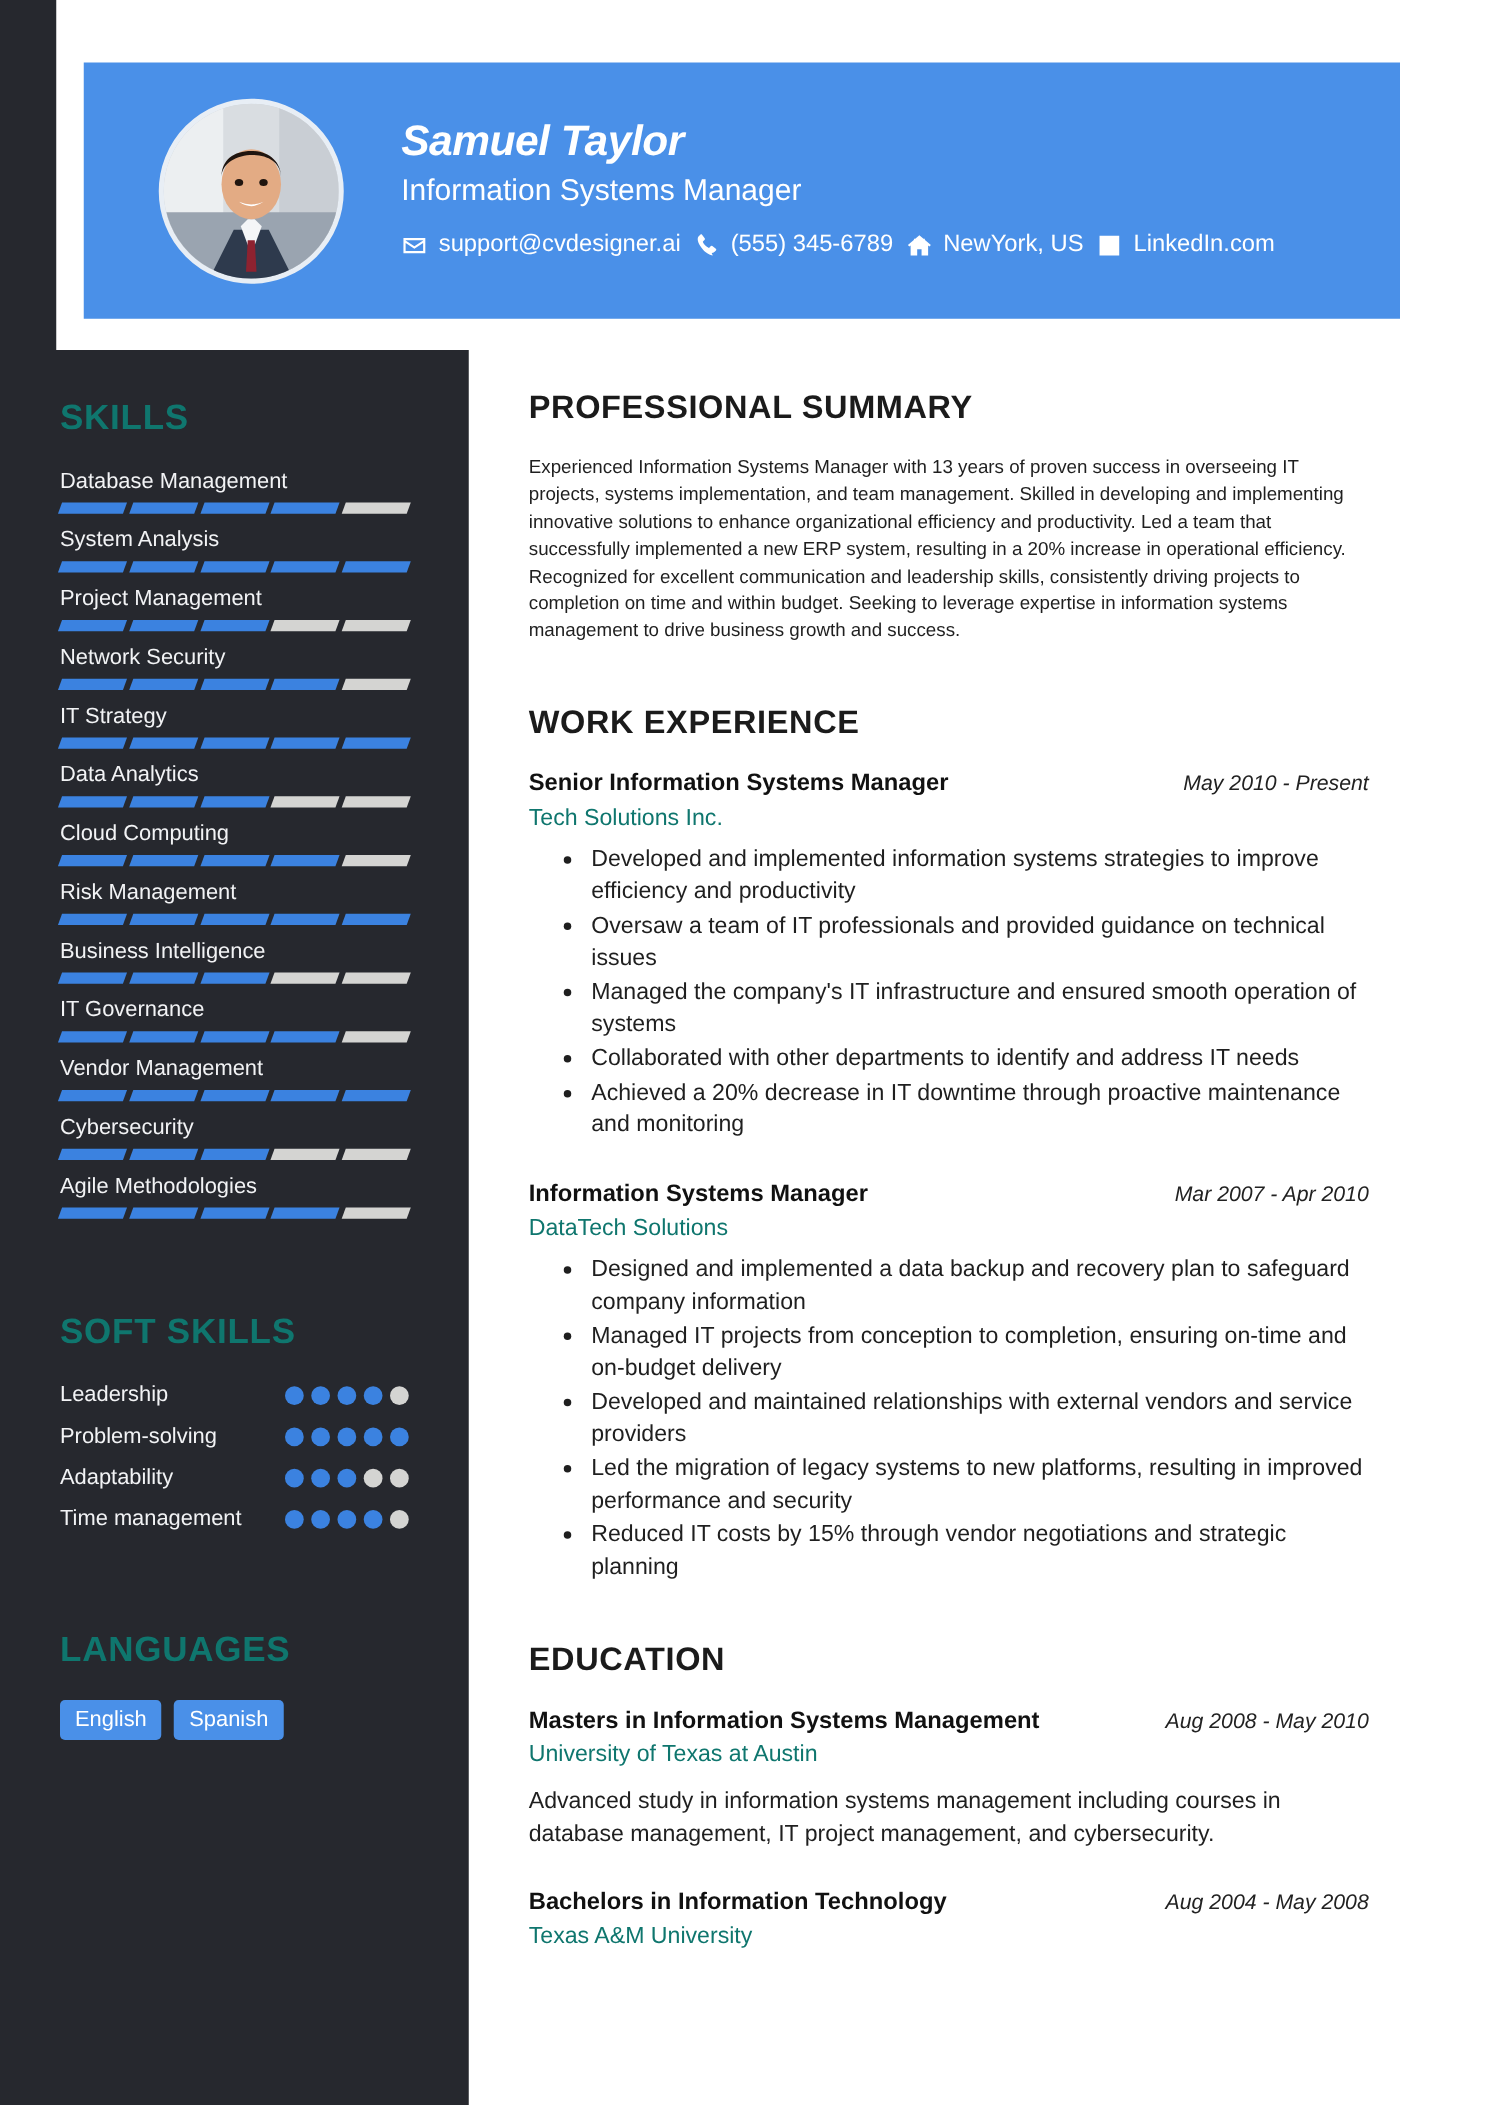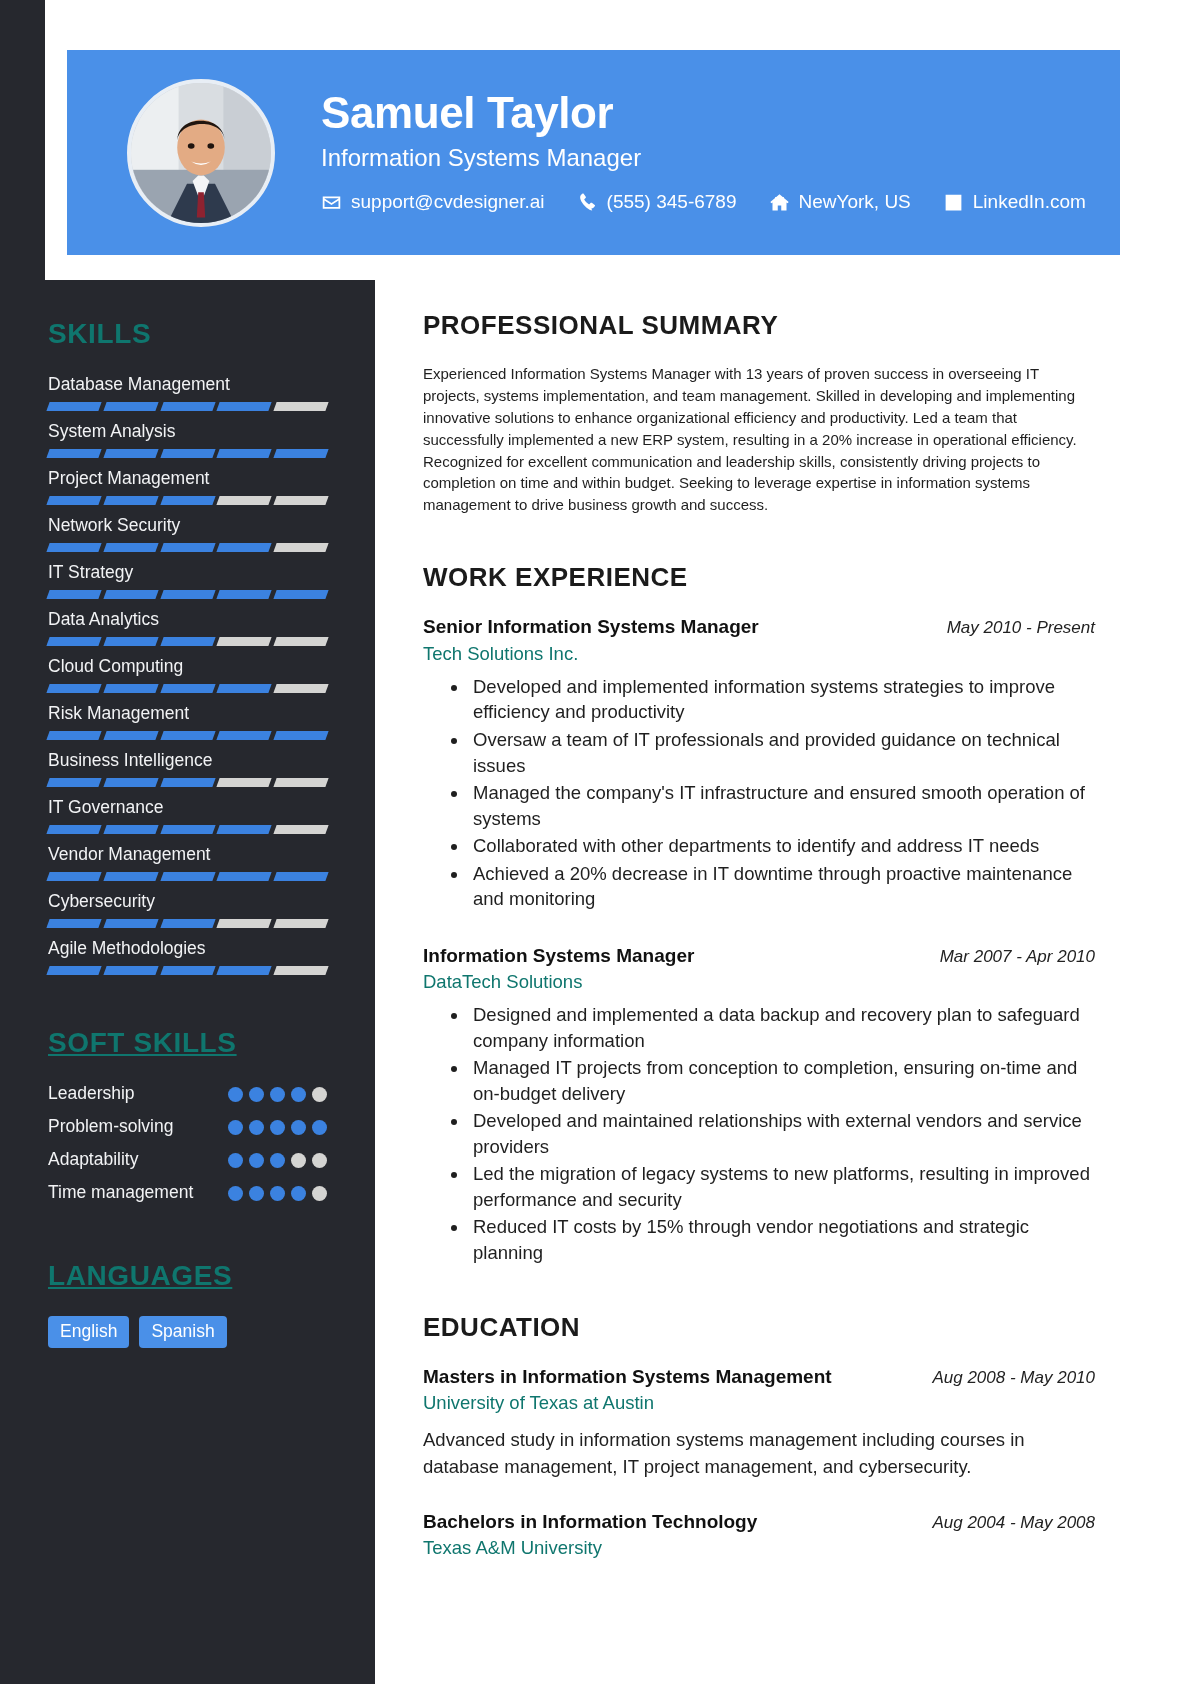--- a/index.html
+++ b/index.html
@@ -62,36 +62,37 @@
     background: #cfd6dd;
   }
   .avatar svg { display: block; width: 100%; height: 100%; }
 
   .header-text {
     margin-left: 46px;
     color: #ffffff;
     padding-bottom: 4px;
   }
   .name {
-    font-size: 44px;
+    font-size: 34px;
     font-weight: bold;
     letter-spacing: -0.4px;
     line-height: 1.15;
+    font-style: italic;
   }
   .job-title {
     font-size: 24px;
     font-weight: normal;
     margin-top: 6px;
     line-height: 1.2;
   }
   .contact-row {
     display: flex;
     align-items: center;
     margin-top: 18px;
-    gap: 32px;
+    gap: 10px;
     font-size: 19px;
     white-space: nowrap;
   }
   .contact-item { display: flex; align-items: center; gap: 9px; }
   .contact-item svg { flex: 0 0 auto; display: block; }
 
   
   .sidebar {
     position: absolute;
     left: 0; top: 280px;
@@ -99,21 +100,21 @@
     padding: 38px 48px 0 48px;
     color: #ffffff;
   }
   .side-heading {
     font-size: 28px;
     font-weight: bold;
     letter-spacing: 0.6px;
     margin-bottom: 24px;
     color: #0f766e;
   }
-  .side-heading.spaced { margin-top: 52px; text-decoration: underline; }
+  .side-heading.spaced { margin-top: 74px; }
 
   .skill { margin-bottom: 10px; }
   .skill-name {
     font-size: 17.5px;
     color: #f2f3f5;
     margin-bottom: 7px;
     line-height: 1.2;
   }
   .skill-bar {
     display: flex;

